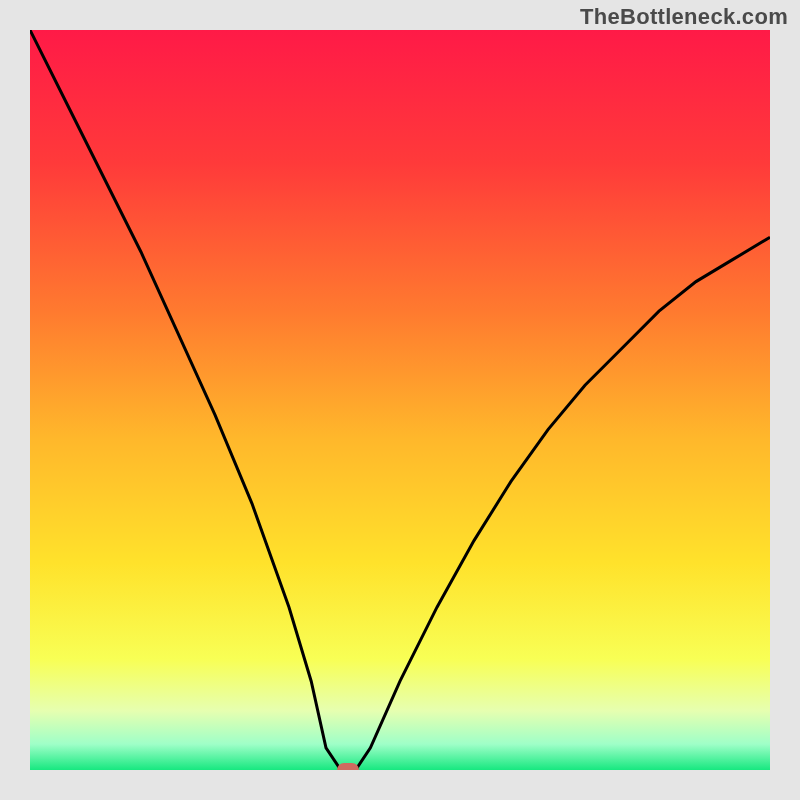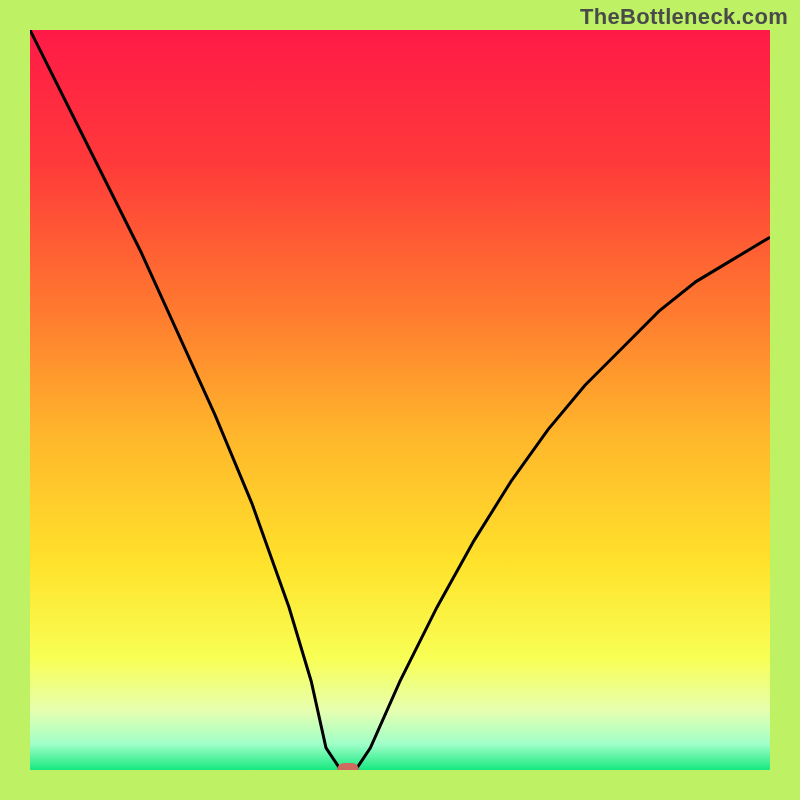--- a/index.html
+++ b/index.html
@@ -8,21 +8,21 @@
     width: 800px;
     height: 800px;
     background: #000;
     font-family: Arial, Helvetica, sans-serif;
     overflow: hidden;
   }
   .frame {
     position: relative;
     width: 800px;
     height: 800px;
-    background: #bef264;
+    background: #e5e5e5;
   }
   .watermark {
     position: absolute;
     top: 4px;
     right: 12px;
     color: #4a4a4a;
     font-size: 22px;
     font-weight: 600;
     letter-spacing: 0.3px;
     z-index: 10;

